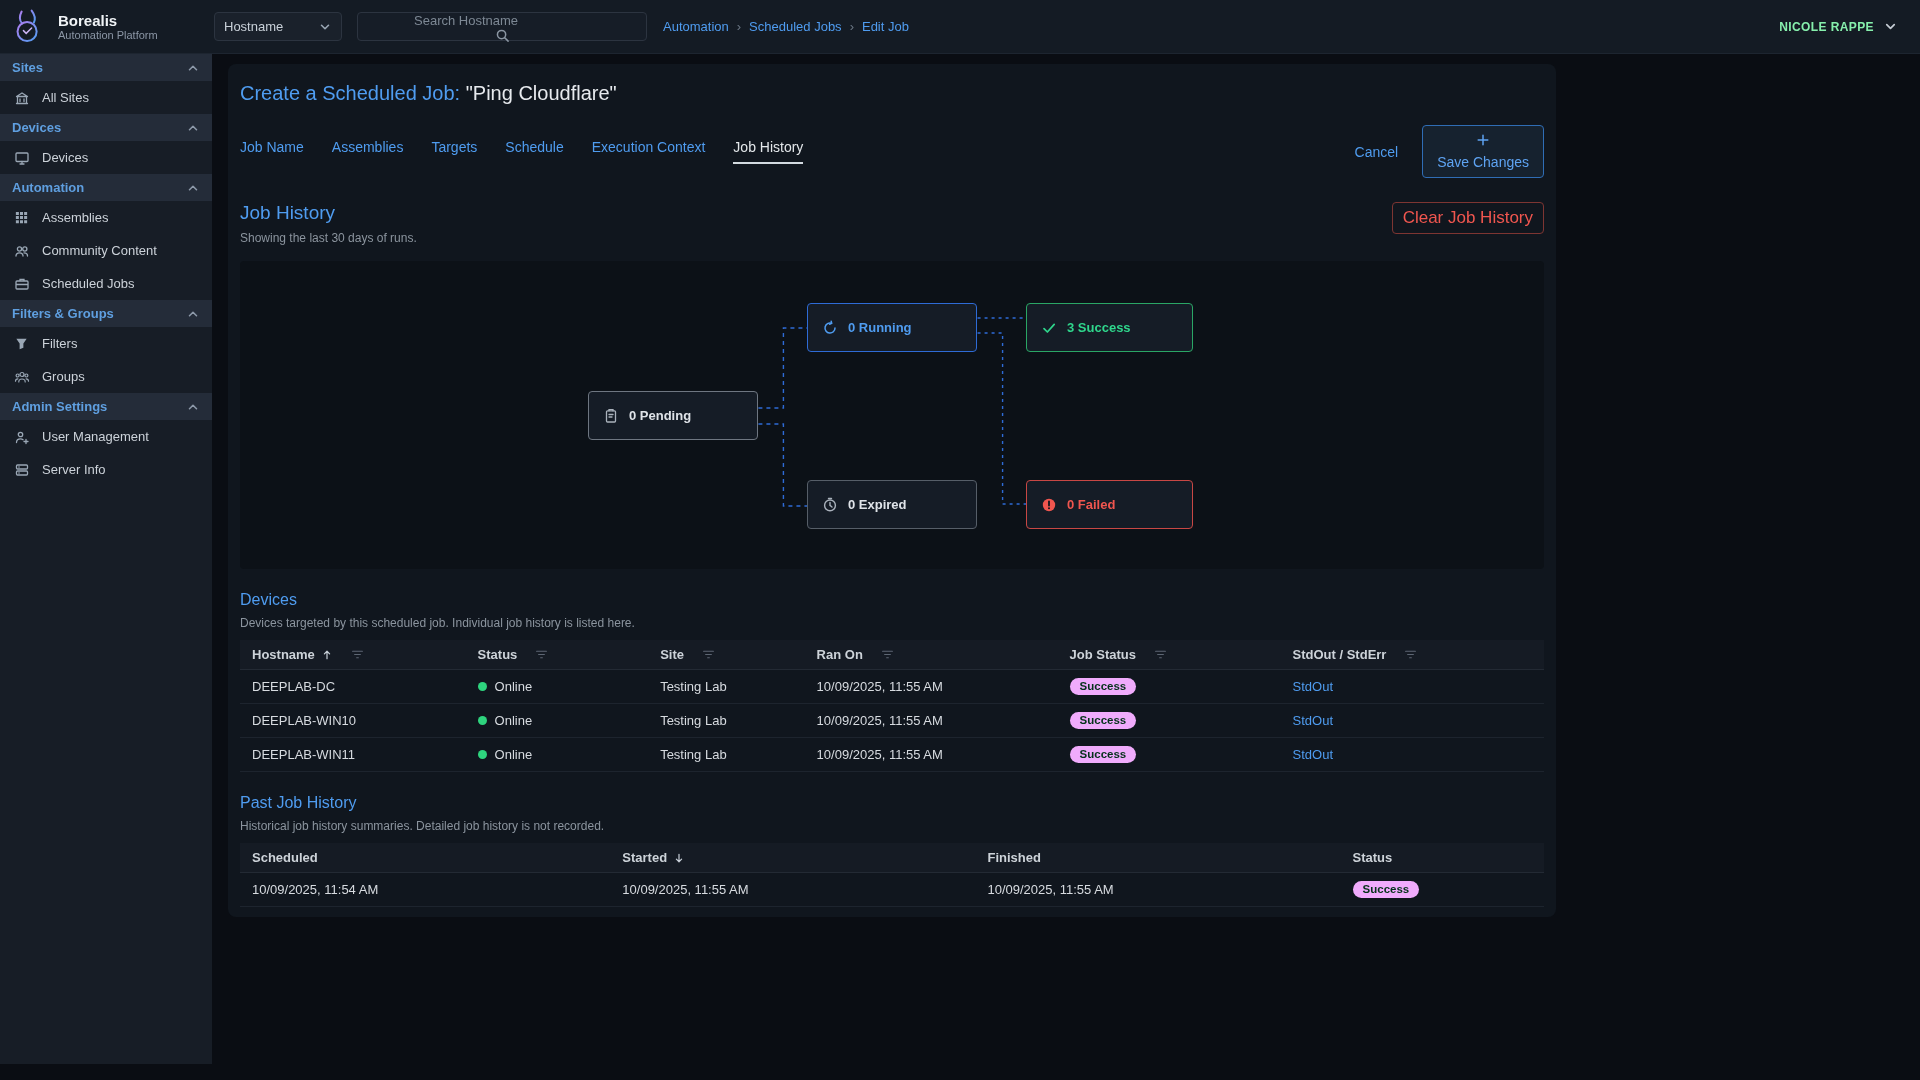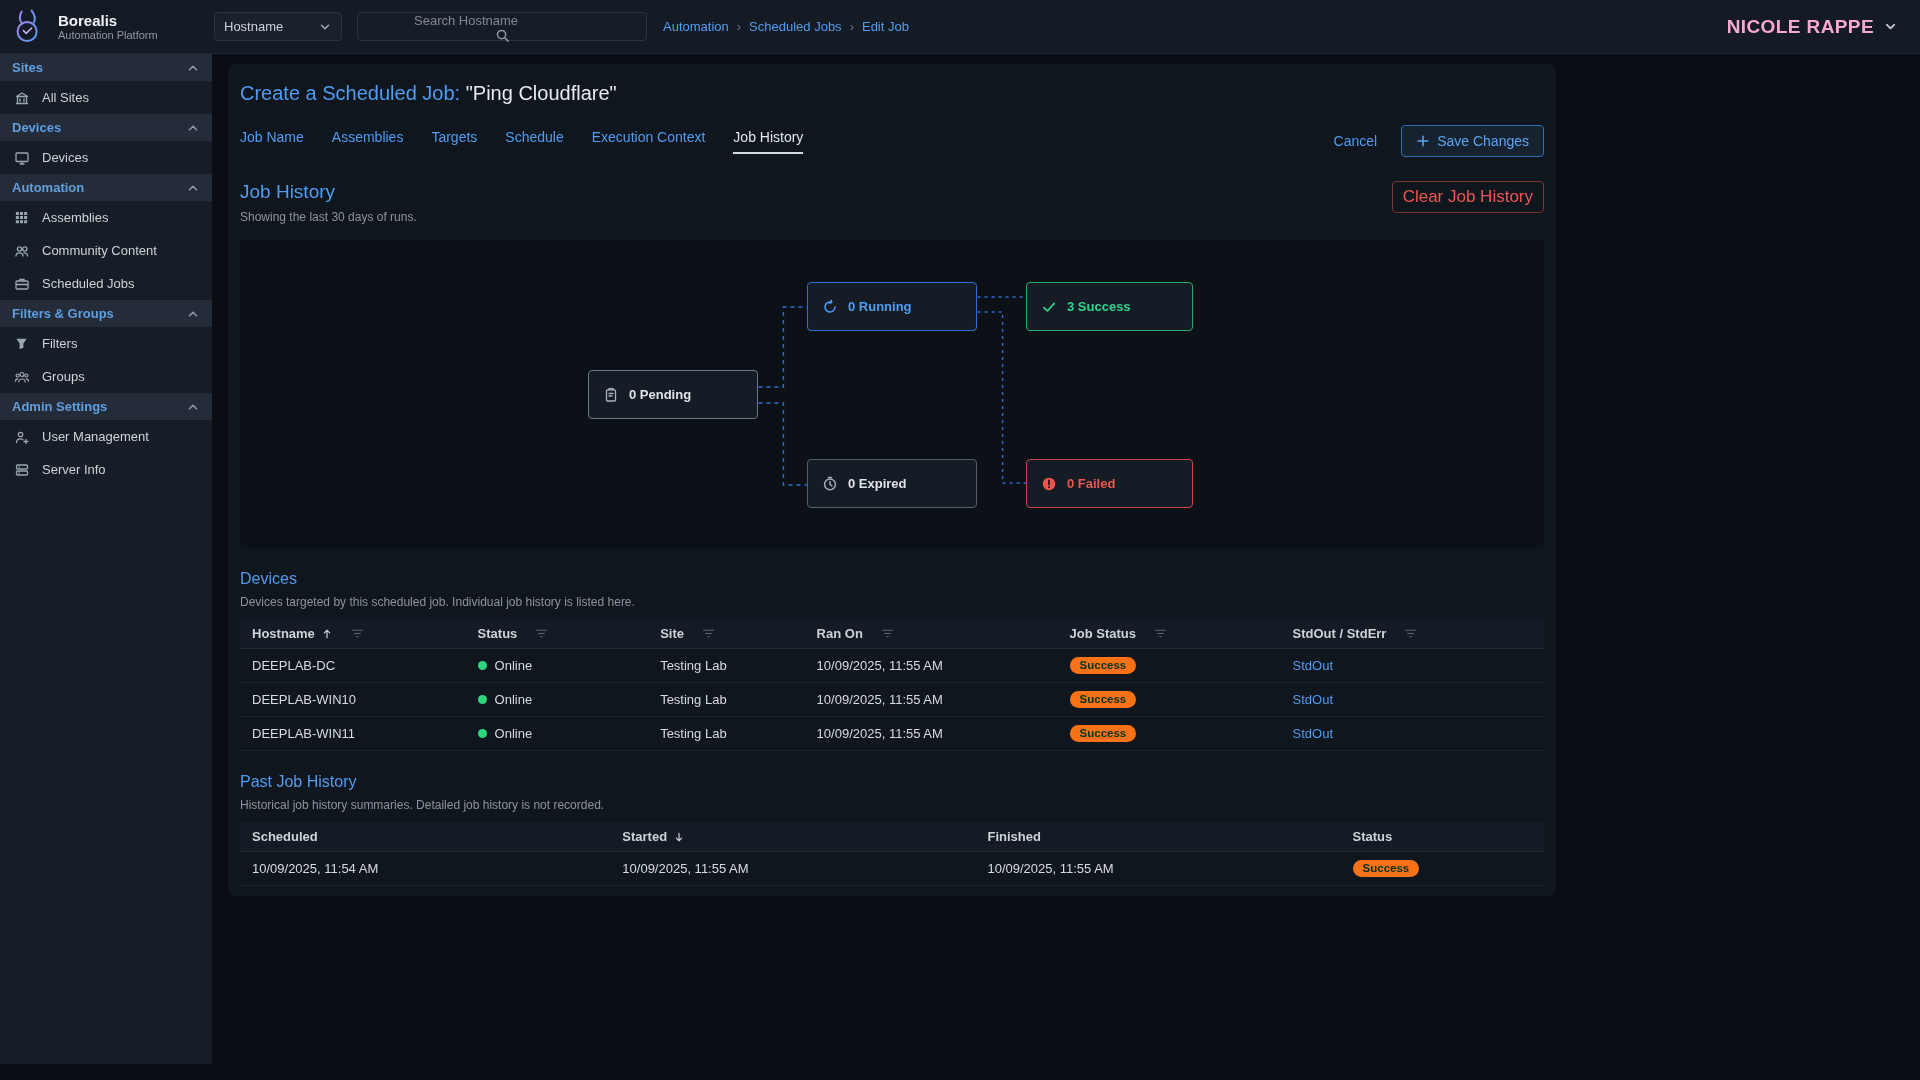--- a/index.html
+++ b/index.html
@@ -11,21 +11,21 @@
   .brand { width:212px; display:flex; align-items:center; gap:10px; padding-left:8px; flex:0 0 auto; }
   .brand-title { font-size:15px; font-weight:700; color:#f0f3f6; line-height:1.15; }
   .brand-sub { font-size:11px; color:#8b96a5; }
   .host-select { margin-left:2px; width:128px; height:29px; background:#1a212b; border:1px solid #2c3440; border-radius:4px; display:flex; align-items:center; justify-content:space-between; padding:0 9px; color:#c9d1d9; cursor:pointer; }
   .searchbox { margin-left:15px; width:290px; height:29px; background:#161d27; border:1px solid #2c3440; border-radius:4px; display:flex; align-items:center; padding:0 9px;flex-direction:column; }
   .searchbox input { flex:1; background:transparent; border:none; outline:none; color:#c9d1d9; font-size:13px; font-family:inherit; }
   .searchbox input::placeholder { color:#7d8894; }
   .breadcrumb { margin-left:16px; display:flex; align-items:center; gap:8px; font-size:13px; }
   .breadcrumb a { color:#4f9cf0; text-decoration:none; cursor:pointer; }
   .crumb-sep { color:#6b7684; }
-  .userbox { margin-left:auto; margin-right:22px; display:flex; align-items:center; gap:9px; color:#f9a8d4; font-weight:600; font-size:19px; letter-spacing:.4px; cursor:pointer; }
+  .userbox { margin-left:auto; margin-right:22px; display:flex; align-items:center; gap:9px; color:#86efac; font-weight:600; font-size:12px; letter-spacing:.4px; cursor:pointer; }
 
   
   .sidebar { position:absolute; top:54px; left:0; bottom:16px; width:212px; background:#171d26; }
   .side-section-header { height:27px; background:#242c39; color:#5f9fe0; font-weight:700; font-size:13px; display:flex; align-items:center; justify-content:space-between; padding:0 12px; cursor:pointer; }
   .side-section-header .chev { color:#8d99a9; display:flex; }
   .side-item { height:33px; display:flex; align-items:center; gap:12px; padding-left:14px; color:#ccd2d9; font-size:13px; cursor:pointer; }
   .side-item .ic { color:#9aa7b5; display:flex; width:16px; }
 
   
   .main { position:absolute; left:212px; top:54px; right:0; bottom:0; background:#0a0d13; padding:10px 0 0 16px; }
@@ -33,21 +33,21 @@
   .page-title { font-size:20px; font-weight:500; color:#e7eaee; }
   .page-title .blue { color:#4f9cf0; }
   .page-subtitle { margin-top:7px; font-size:13px; color:#97a1ac; }
 
   .tabs-row { display:flex; align-items:center; justify-content:space-between; margin-top:20px; }
   .tabs { display:flex; gap:28px; }
   .tab { font-size:14px; color:#4f9cf0; padding-bottom:7px; cursor:pointer; border-bottom:2px solid transparent; }
   .tab.active { color:#e3e7ea; border-bottom-color:#d3dae0; }
   .actions { display:flex; align-items:center; gap:24px; }
   .cancel-link { color:#4f9cf0; font-size:14px; cursor:pointer; }
-  .save-btn { display:flex; align-items:center; gap:7px; color:#5ea3f2; background:#16222f; border:1px solid #2f6db5; border-radius:4px; padding:7px 14px; font-size:14px; font-family:inherit; cursor:pointer; }
+  .save-btn { display:flex; align-items:center; gap:7px; color:#5ea3f2; background:#16222f; border:1px solid #2f6db5; border-radius:4px; padding:7px 14px; font-size:14px; font-family:inherit; cursor:pointer;flex-direction:column; }
 
   .sec-header-row { display:flex; align-items:flex-start; justify-content:space-between; margin-top:24px; }
   .h-jobhistory { font-size:19px; font-weight:500; color:#4f9cf0; }
   .sec-sub { margin-top:7px; font-size:12px; color:#8b949e; }
   .clear-btn { color:#f0564f; background:transparent; border:1px solid #7d3532; border-radius:4px; padding:5px 10px; font-size:17px; font-family:inherit; cursor:pointer; }
 
   
   .diagram { position:relative; margin-top:16px; height:308px; background:#0c1117; border-radius:4px; }
   .wires { position:absolute; left:0; top:0; width:100%; height:100%; }
   .fbox { position:absolute; width:170px; height:49px; background:#151c26; border:1px solid #6e7681; border-radius:4px; display:flex; align-items:center; gap:10px; padding:0 14px; font-weight:700; font-size:13px; color:#dfe3e8; }
@@ -61,21 +61,21 @@
 
   
   .h-sub-section { font-size:16px; font-weight:500; color:#4f9cf0; margin-top:22px; }
   table { width:100%; border-collapse:collapse; table-layout:fixed; margin-top:10px; }
   th { text-align:left; font-size:13px; font-weight:700; color:#cdd3d9; padding:7px 12px; background:#151b24; border-bottom:1px solid #232a34; }
   td { font-size:13px; color:#d7dbe0; padding:8px 12px; border-bottom:1px solid #1d242e; }
   .th-inner { display:inline-flex; align-items:center; gap:6px; }
   .flt { color:#5d6673; margin-left:12px; cursor:pointer; }
   .sort { color:#c9d1d9; }
   .dot { display:inline-block; width:9px; height:9px; border-radius:50%; background:#2ed47e; margin-right:8px; }
-  .badge { display:inline-block; padding:2px 10px 3px; background:#f97316; color:#05321a; font-size:11.5px; font-weight:700; border-radius:10px; }
+  .badge { display:inline-block; padding:2px 10px 3px; background:#f0abfc; color:#05321a; font-size:11.5px; font-weight:700; border-radius:10px; }
   .link { color:#4f9cf0; cursor:pointer; }
 
   svg { flex:0 0 auto; }
 </style>
 </head>
 <body>
 
 <header class="topbar">
   <div class="brand">
     <svg width="40" height="40" viewBox="0 0 44 44">

